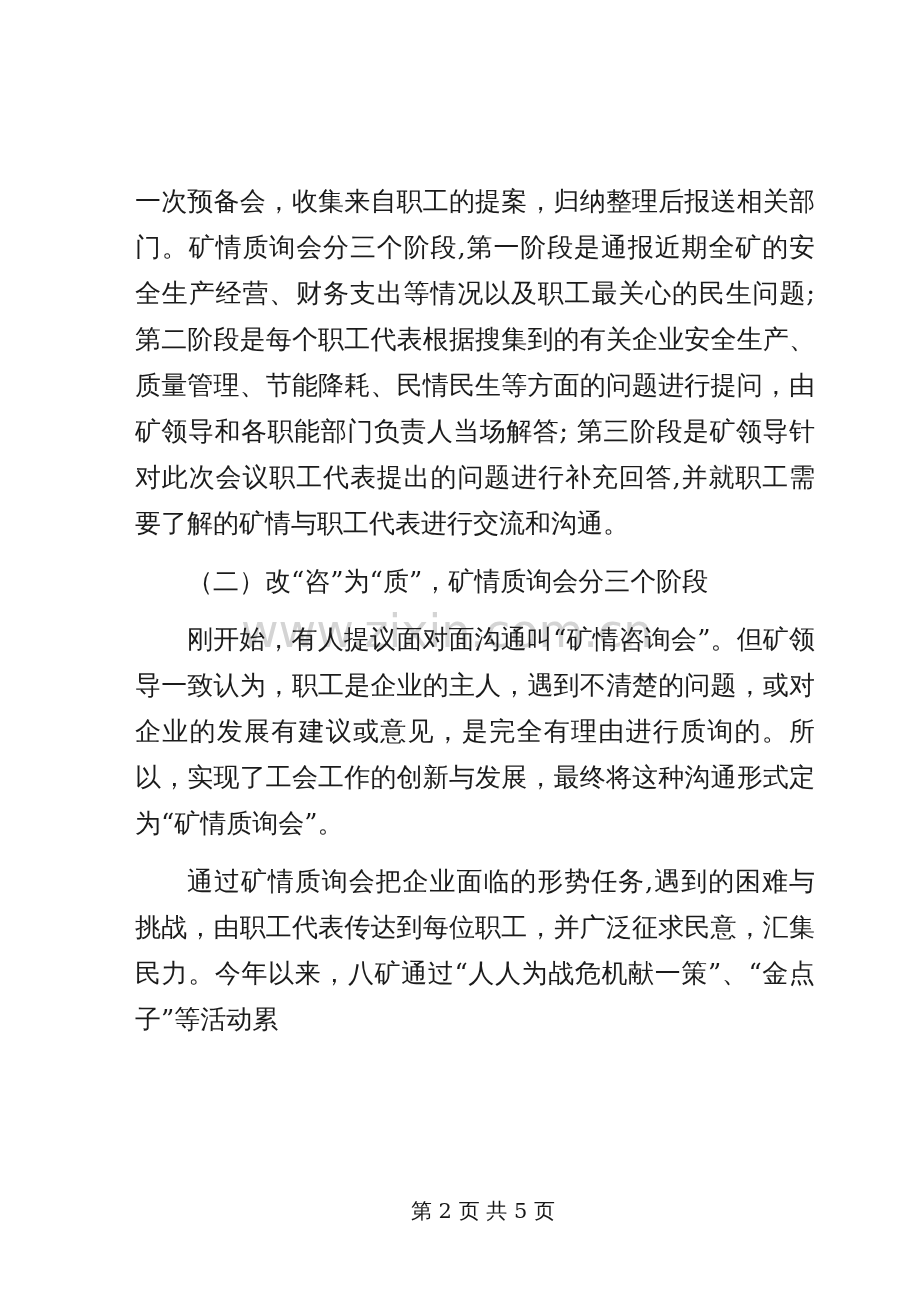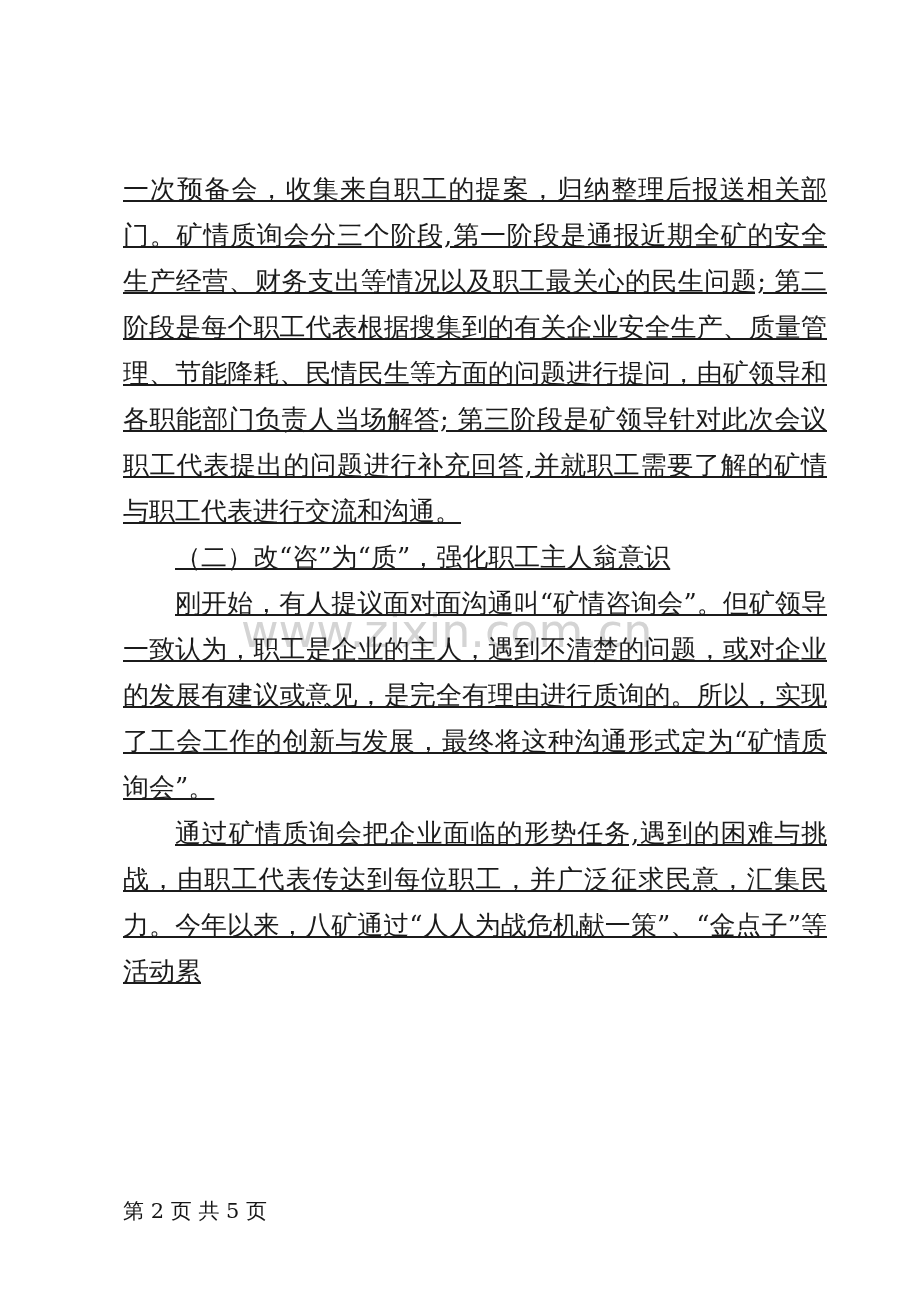--- a/index.html
+++ b/index.html
@@ -40,47 +40,46 @@
     top: 166px;
     width: 704px;
     z-index: 2;
     color: #1b1b1b;
     font-size: 26px;
     line-height: 46px;
     text-align: justify;
     text-justify: inter-ideograph;
   }
   .content p {
-    margin: 0;
+    margin: 12px;
     padding: 0;
-    text-decoration: underline;
   }
   .content p.indent {
     text-indent: 2em;
   }
   .footer {
     position: absolute;
     left: 123px;
     top: 1197px;
     width: 720px;
     z-index: 2;
-    text-align: left;
+    text-align: center;
     font-size: 21px;
     line-height: 28px;
     color: #161616;
   }
 </style>
 </head>
 <body>
 
 <div class="page">
   <div class="watermark">www.zixin.com.cn</div>
 
   <div class="content">
 
   <p class="">一次预备会，收集来自职工的提案，归纳整理后报送相关部门。矿情质询会分三个阶段,第一阶段是通报近期全矿的安全生产经营、财务支出等情况以及职工最关心的民生问题; 第二阶段是每个职工代表根据搜集到的有关企业安全生产、质量管理、节能降耗、民情民生等方面的问题进行提问，由矿领导和各职能部门负责人当场解答; 第三阶段是矿领导针对此次会议职工代表提出的问题进行补充回答,并就职工需要了解的矿情与职工代表进行交流和沟通。</p>
-      <p class="indent">（二）改“咨”为“质”，强化职工主人翁意识</p>
+      <p class="indent">（二）改“咨”为“质”，矿情质询会分三个阶段</p>
       <p class="indent">刚开始，有人提议面对面沟通叫“矿情咨询会”。但矿领导一致认为，职工是企业的主人，遇到不清楚的问题，或对企业的发展有建议或意见，是完全有理由进行质询的。所以，实现了工会工作的创新与发展，最终将这种沟通形式定为“矿情质询会”。</p>
       <p class="indent">通过矿情质询会把企业面临的形势任务,遇到的困难与挑战，由职工代表传达到每位职工，并广泛征求民意，汇集民力。今年以来，八矿通过“人人为战危机献一策”、“金点子”等活动累</p>
     </div>
 
   <div class="footer">第 2 页 共 5 页</div>
 </div>
 
 </body></html>

